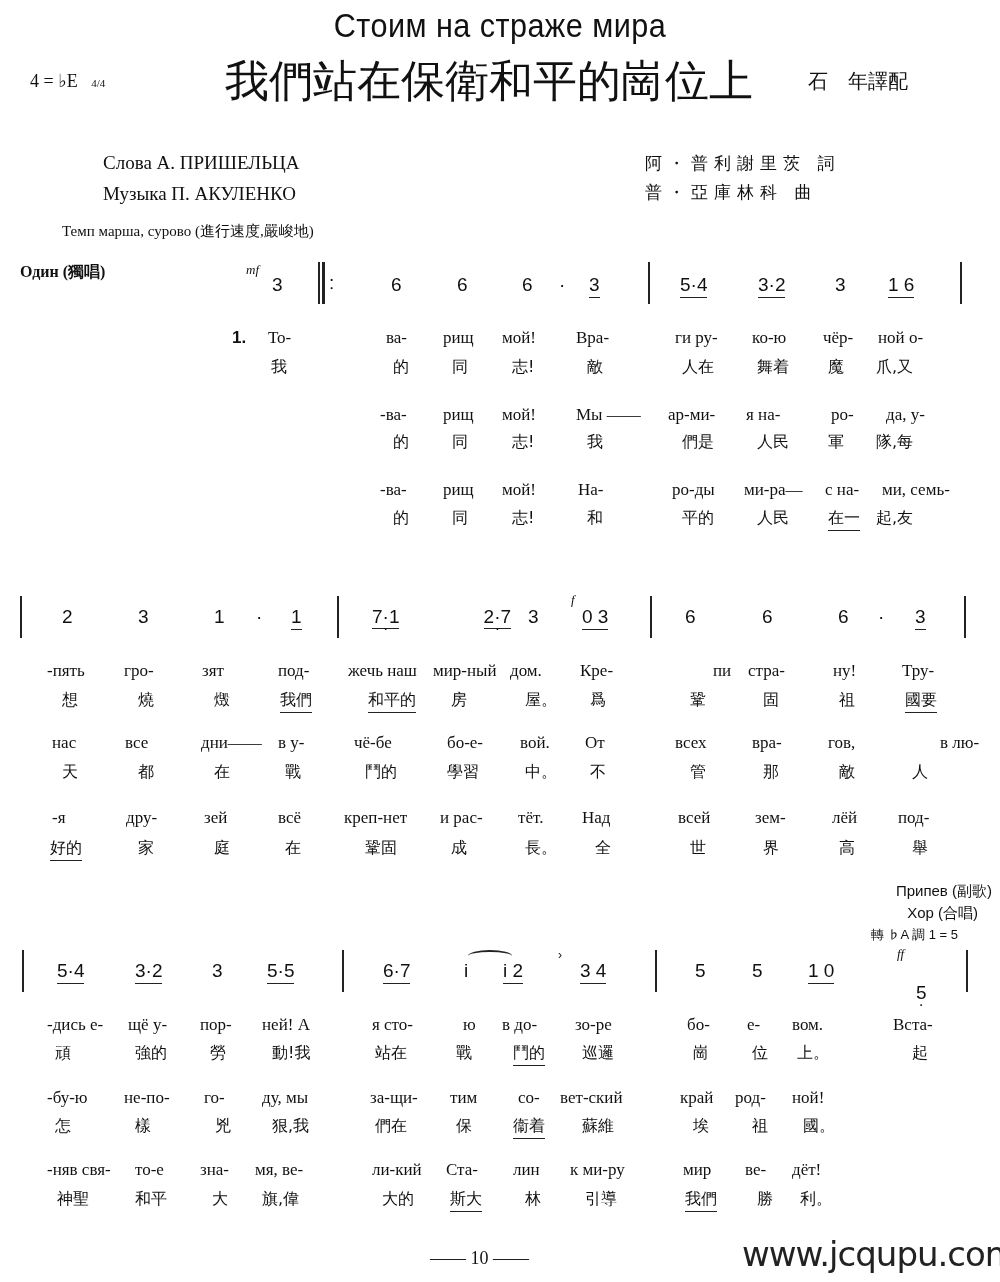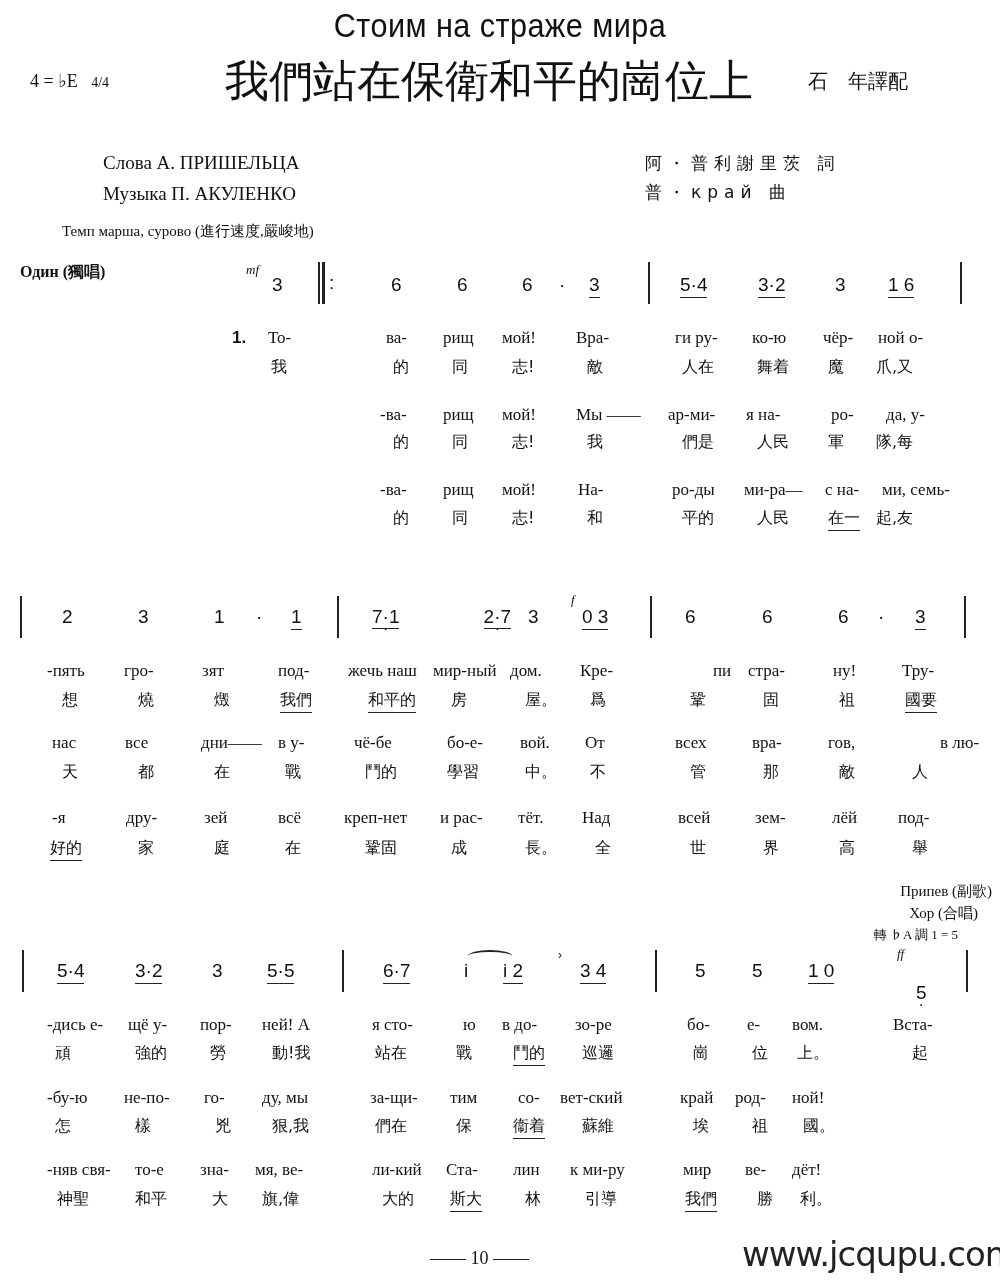--- a/index.html
+++ b/index.html
@@ -12,39 +12,39 @@
   .credit { font-family: "Liberation Serif", serif; font-size: 19px; }
   .credit-zh { font-family: "DejaVu Sans", sans-serif; font-size: 17px; letter-spacing: 6px; }
   .tempo { left: 62px; top: 222px; font-size: 15px; font-family: "Liberation Serif", serif; }
   .voice { left: 20px; top: 262px; font-size: 16px; font-family: "Liberation Serif", serif; font-weight: bold; }
   .note { font-family: "Liberation Sans", sans-serif; font-size: 19px; text-align: center; }
   .ul { border-bottom: 1.5px solid #222; padding-bottom: 1px; }
   .bar { position: absolute; width: 2px; background: #222; }
   .lyr { font-family: "Liberation Serif", serif; font-size: 17px; }
   .lyz { font-family: "DejaVu Sans", sans-serif; font-size: 16px; }
   .dyn { font-family: Liberation Serif, serif; font-style: italic; font-size: 13px; }
-  .refrain { font-family: Liberation Serif, serif; font-size: 15px; text-align: left; }
+  .refrain { font-family: Liberation Sans, sans-serif; font-size: 15px; text-align: left; }
   .pageno { left: 430px; top: 1248px; font-family: "Liberation Serif", serif; font-size: 18px; }
   .wm { left: 742px; top: 1234px; font-family: "DejaVu Sans", sans-serif; font-size: 34px; color: #222; letter-spacing: -1px; }
   .dot-below { position: relative; }
   .dot-below::after { content: "·"; position: absolute; left: 50%; transform: translateX(-50%); top: 14px; font-size: 16px; }
   .tie { position: absolute; border-top: 2px solid #222; border-radius: 50% 50% 0 0; height: 10px; }
 </style>
 </head>
 <body>
 
 <div class="abs title-ru">Стоим на страже мира</div>
-<div class="abs key"><span>4 = ♭E</span>&nbsp;&nbsp;&nbsp;<span style="font-size:14px">4/4</span></div>
+<div class="abs key"><span>4 = ♭E</span>&nbsp;&nbsp;&nbsp;<span style="font-size:11px">4/4</span></div>
 <div class="abs title-zh">我們站在保衛和平的崗位上</div>
 <div class="abs arr">石　年譯配</div>
 
 <div class="abs credit" style="left:103px;top:152px">Слова А. ПРИШЕЛЬЦА</div>
 <div class="abs credit" style="left:103px;top:183px">Музыка П. АКУЛЕНКО</div>
 <div class="abs credit-zh" style="left:645px;top:152px">阿・普利謝里茨 詞</div>
-<div class="abs credit-zh" style="left:645px;top:181px">普・край 曲</div>
+<div class="abs credit-zh" style="left:645px;top:181px">普・亞庫林科 曲</div>
 
 <div class="abs tempo">Темп марша, сурово (進行速度,嚴峻地)</div>
 <div class="abs voice">Один (獨唱)</div>
 
 <div>
   <span class="abs dyn" style="left:246px;top:262px">mf</span>
   <span class="abs note" style="left:272px;top:274px">3</span>
   <div class="bar" style="left:318px;top:262px;height:42px;width:1.5px"></div>
   <div class="bar" style="left:322px;top:262px;height:42px;width:3px"></div>
   <span class="abs note" style="left:329px;top:272px">:</span>

